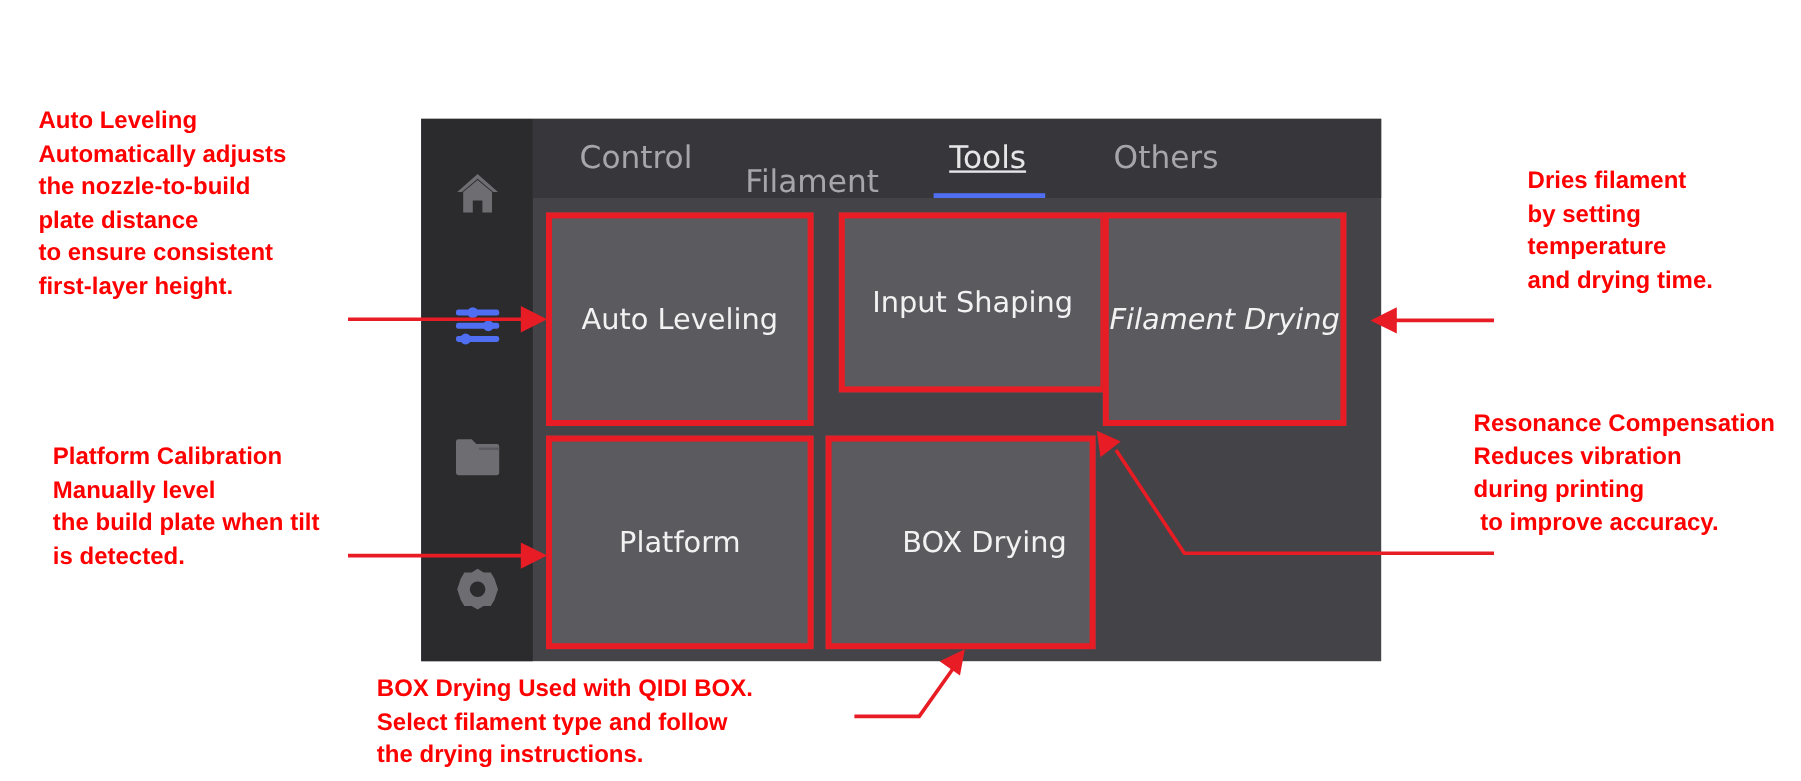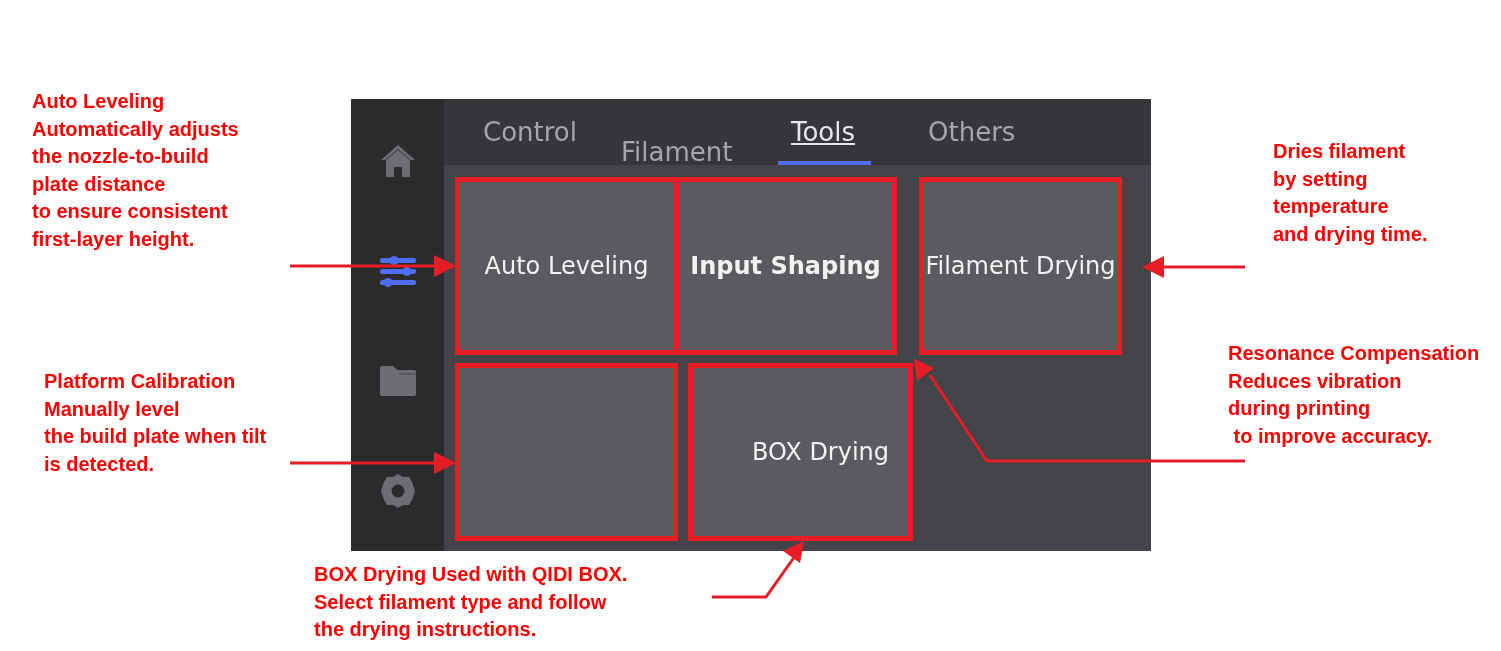--- a/index.html
+++ b/index.html
@@ -59,27 +59,28 @@
     <div class="tab" style="left:39px;">Control</div>
     <div class="tab" style="left:177px;margin-top:20px;">Filament</div>
     <div class="tab active" style="left:347px;text-decoration:underline;">Tools</div>
     <div class="tab" style="left:484px;">Others</div>
     <div class="tab-underline" style="left:334px; width:93px;"></div>
   </div>
 
   <div class="tile" style="left:104px; top:78px; width:223px; height:178px;">
     <span>Auto Leveling</span>
   </div>
-  <div class="tile" style="left:323px; top:78px; width:223px; height:178px;font-weight:bold;">
+  <div class="tile" style="left:348px; top:78px; width:223px; height:150px;">
     <span>Input Shaping</span>
   </div>
-  <div class="tile" style="left:568px; top:78px; width:203px; height:178px;">
+  <div class="tile" style="left:568px; top:78px; width:203px; height:178px;font-style:italic;">
     <span>Filament Drying</span>
   </div>
   <div class="tile" style="left:104px; top:264px; width:223px; height:178px; flex-direction:column;">
+    <span>Platform</span>
   </div>
   <div class="tile" style="left:337px; top:264px; width:225px; height:178px;padding-left:40px;">
     <span>BOX Drying</span>
   </div>
 </div>
 
 <div class="note" style="left:32px; top:88px;">Auto Leveling
 Automatically adjusts
 the nozzle-to-build
 plate distance

